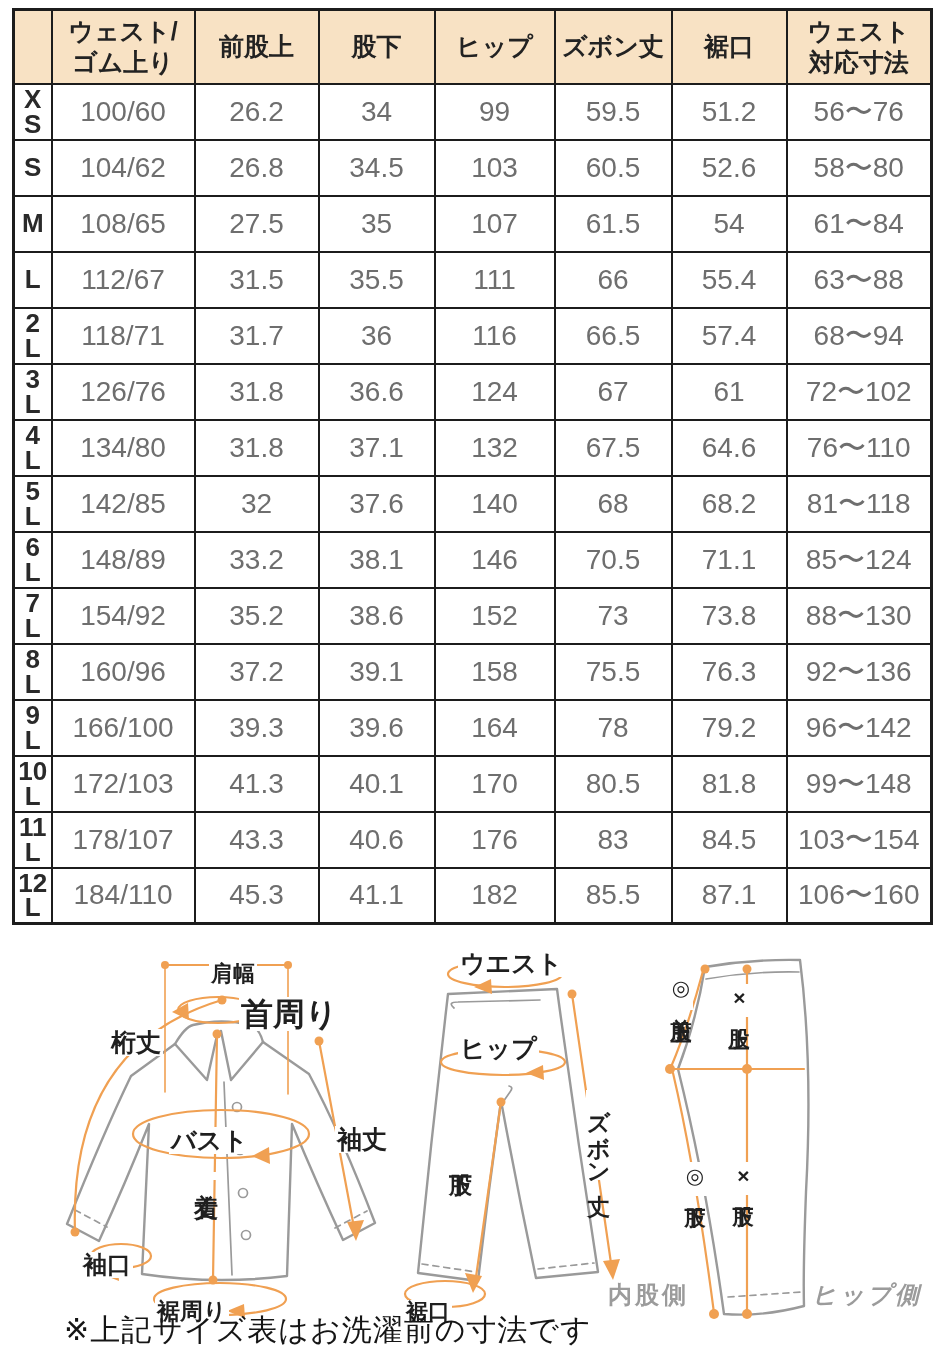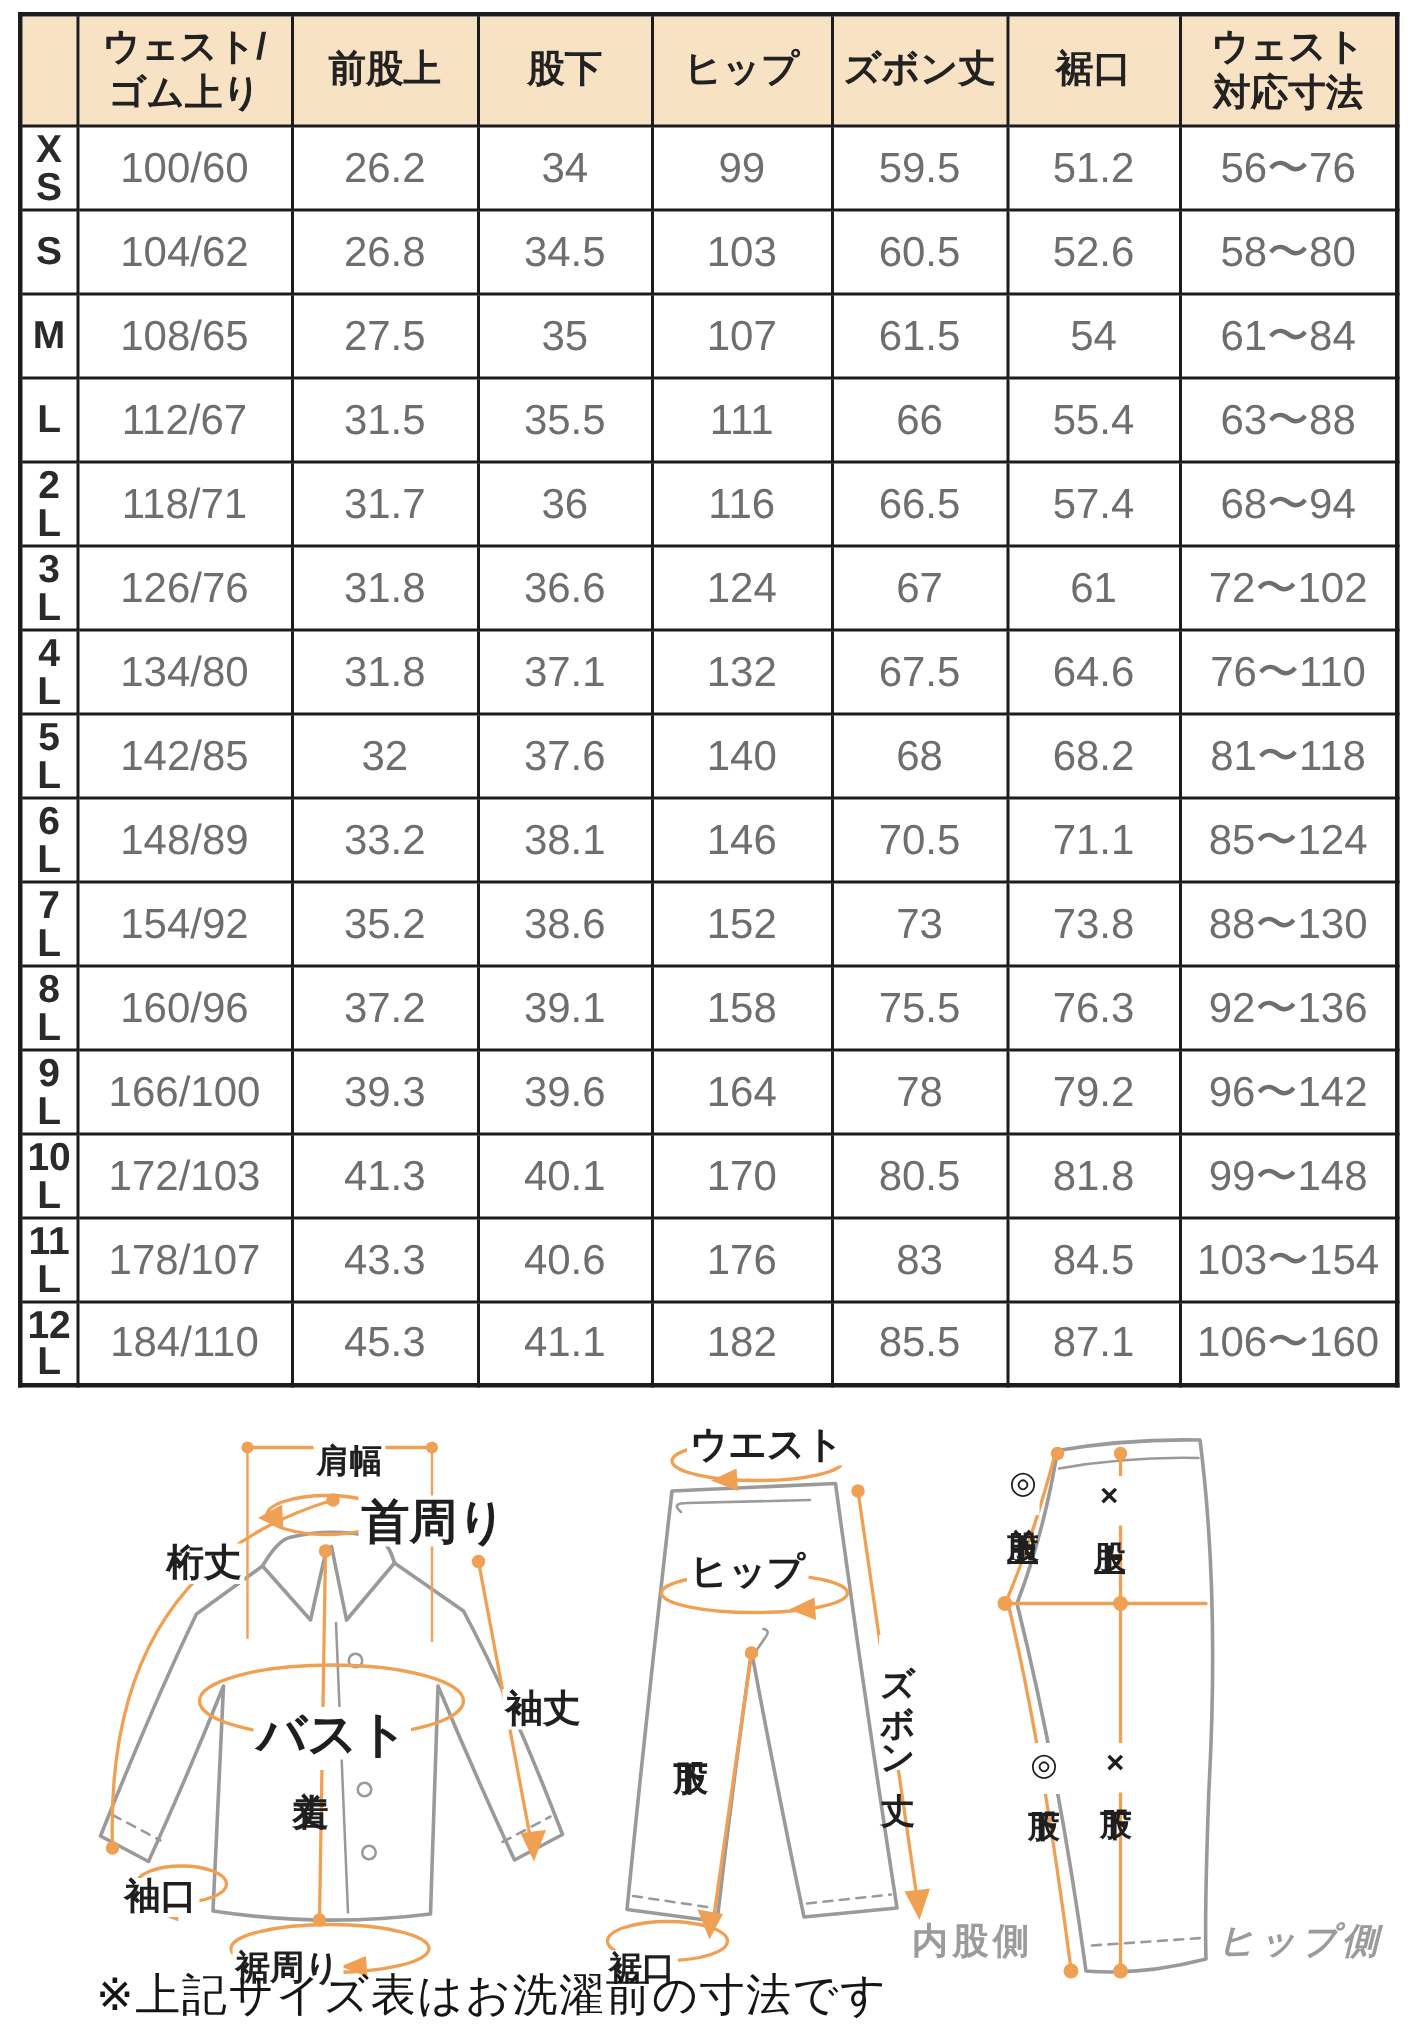--- a/index.html
+++ b/index.html
@@ -300,21 +300,21 @@
           <path class="of" d="M322,280 L331,299 L339,278 Z"></path>
           <ellipse class="o" cx="96" cy="314" rx="30" ry="12"></ellipse>
           <path class="of" d="M93,325 L76,332 L94,339 Z"></path>
           <ellipse class="o" cx="195" cy="357" rx="66" ry="16"></ellipse>
           <path class="of" d="M219,362 L202,369 L220,376 Z"></path>
         </g>
       </svg>
       <span class="dlabel" style="left:184px; top:8px; font-size:22px;margin-top:12px;">肩幅</span>
       <span class="dlabel" style="left:214px; top:55px; font-size:32px;">首周り</span>
       <span class="dlabel" style="left:84px; top:87px; font-size:25px;">桁丈</span>
-      <span class="dlabel" style="left:144px; top:196px; font-size:33px;">バスト</span>
+      <span class="dlabel" style="left:144px; top:185px; font-size:25px;">バスト</span>
       <span class="dlabel" style="left:310px; top:184px; font-size:25px;">袖丈</span>
       <span class="dlabel v" style="left:168px; top:230px; font-size:24px;">着丈</span>
       <span class="dlabel" style="left:56px; top:310px; font-size:24px;">袖口</span>
       <span class="dlabel" style="left:130px; top:357px; font-size:23px;">裾周り</span>
     </div>
 
     <div class="diagram d-pfront">
       <svg width="270" height="400" viewBox="0 0 270 400">
         <g>
           <path class="g" d="M58,52 L167,47 Q186,188 208,330 L146,336 Q128,250 112,164 Q111,161 110,166 Q98,252 88,339 L28,331 Q42,190 58,52 Z"></path>

